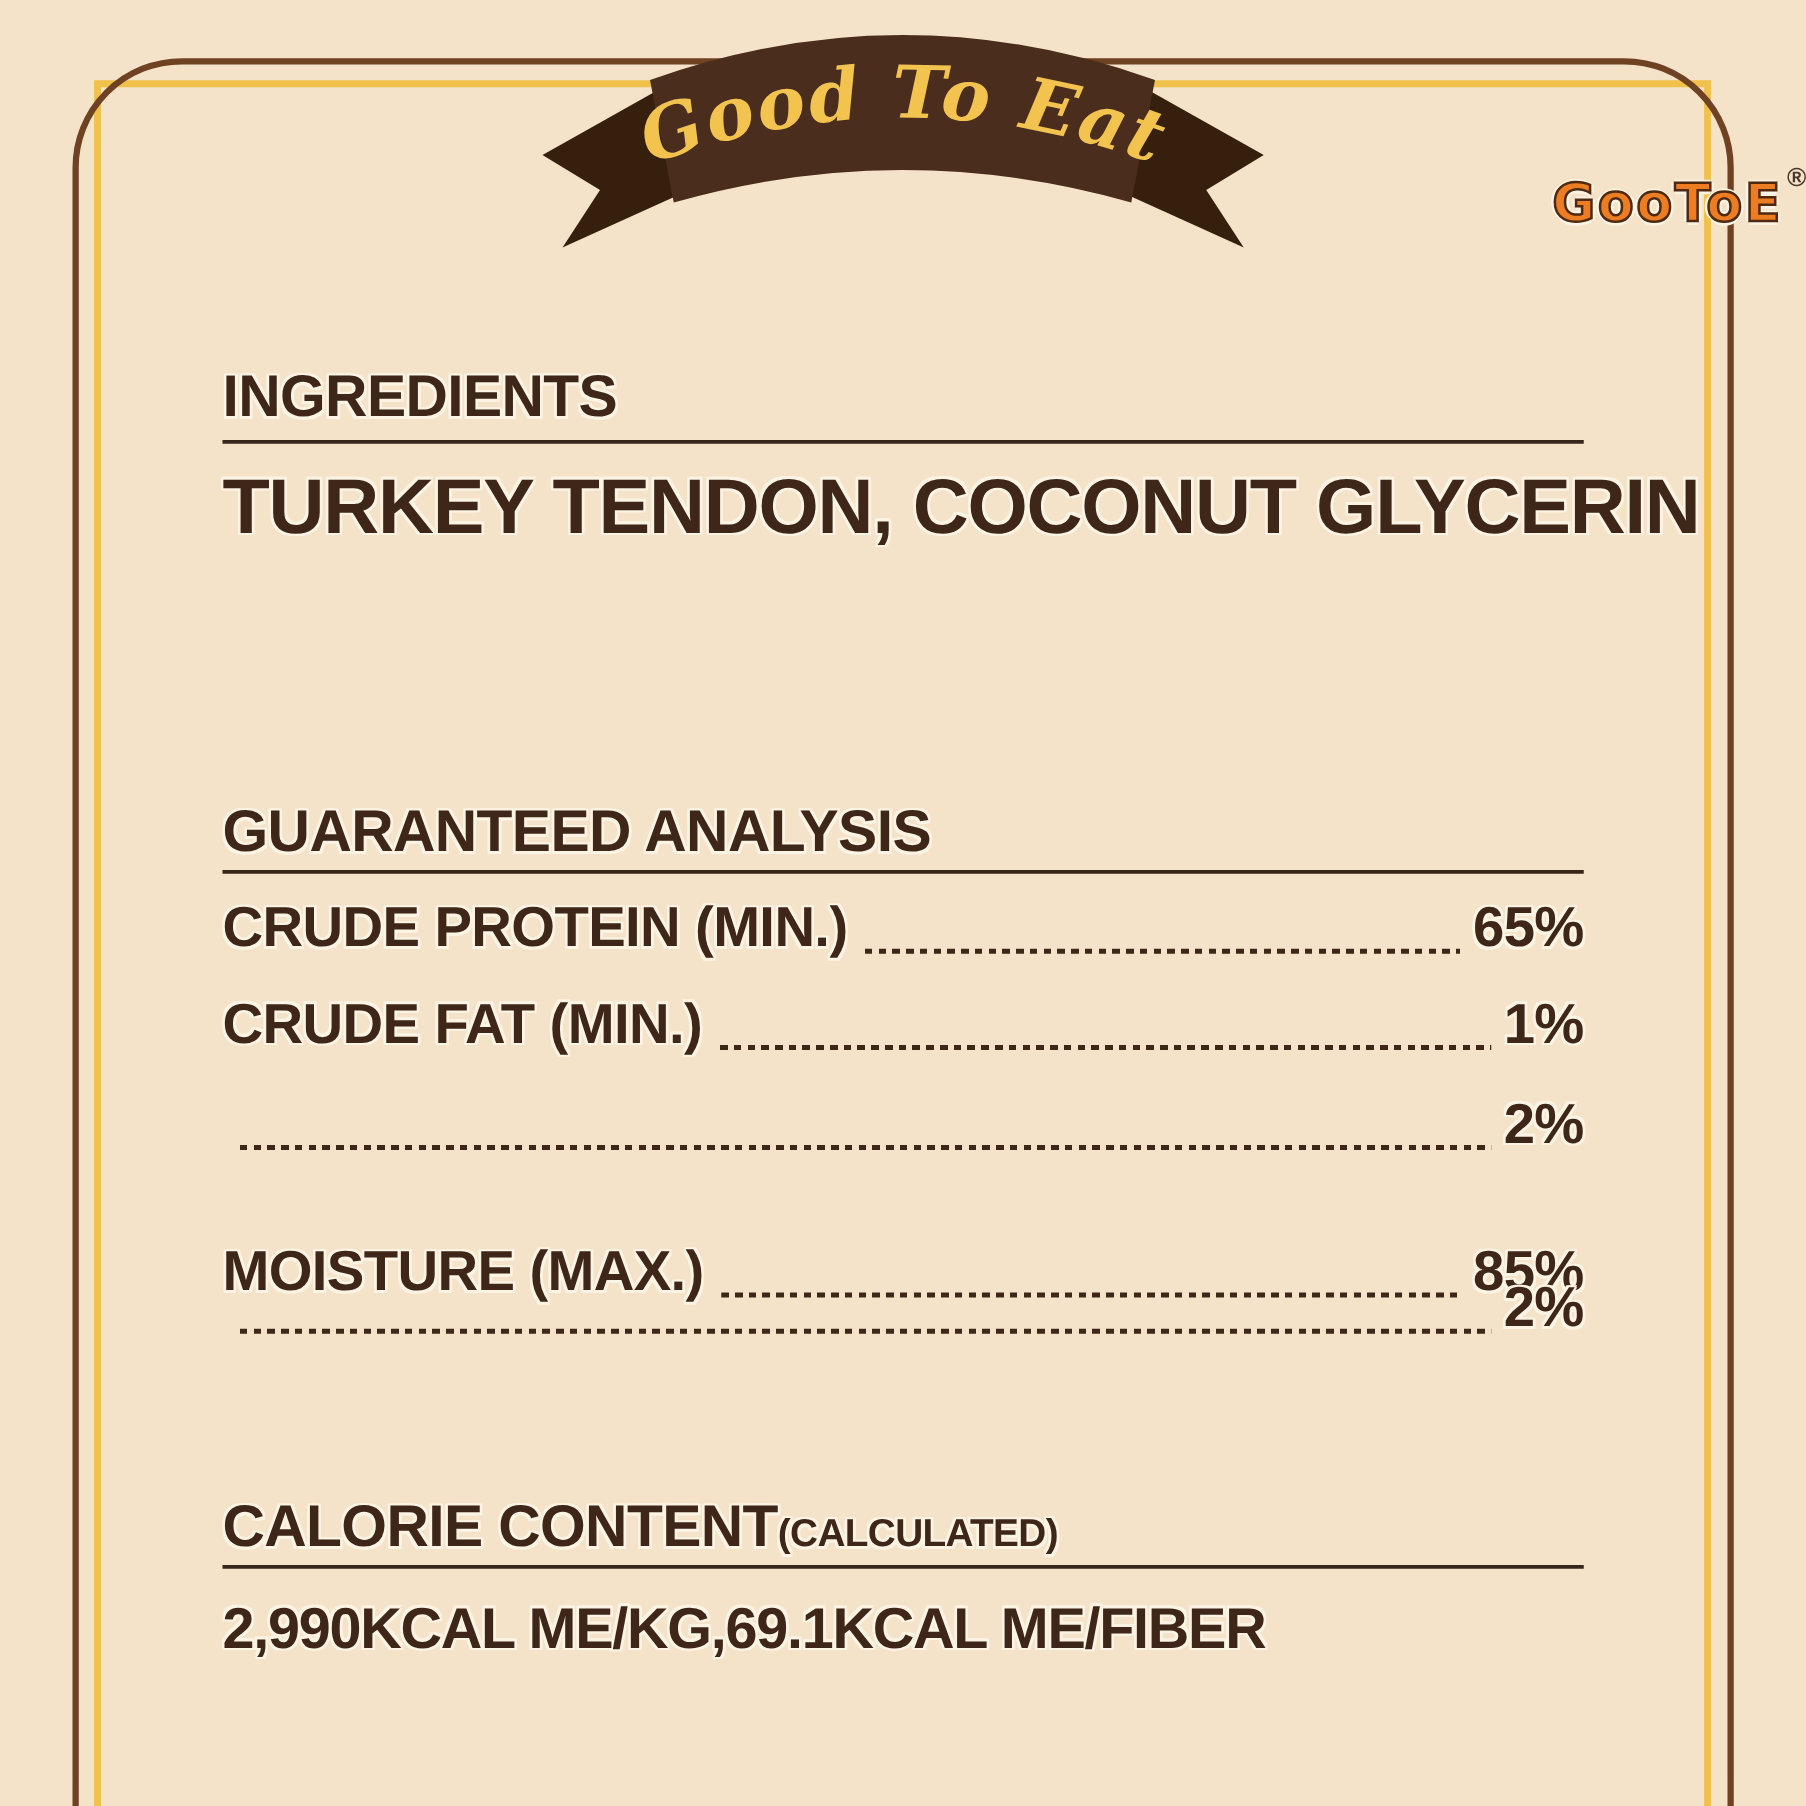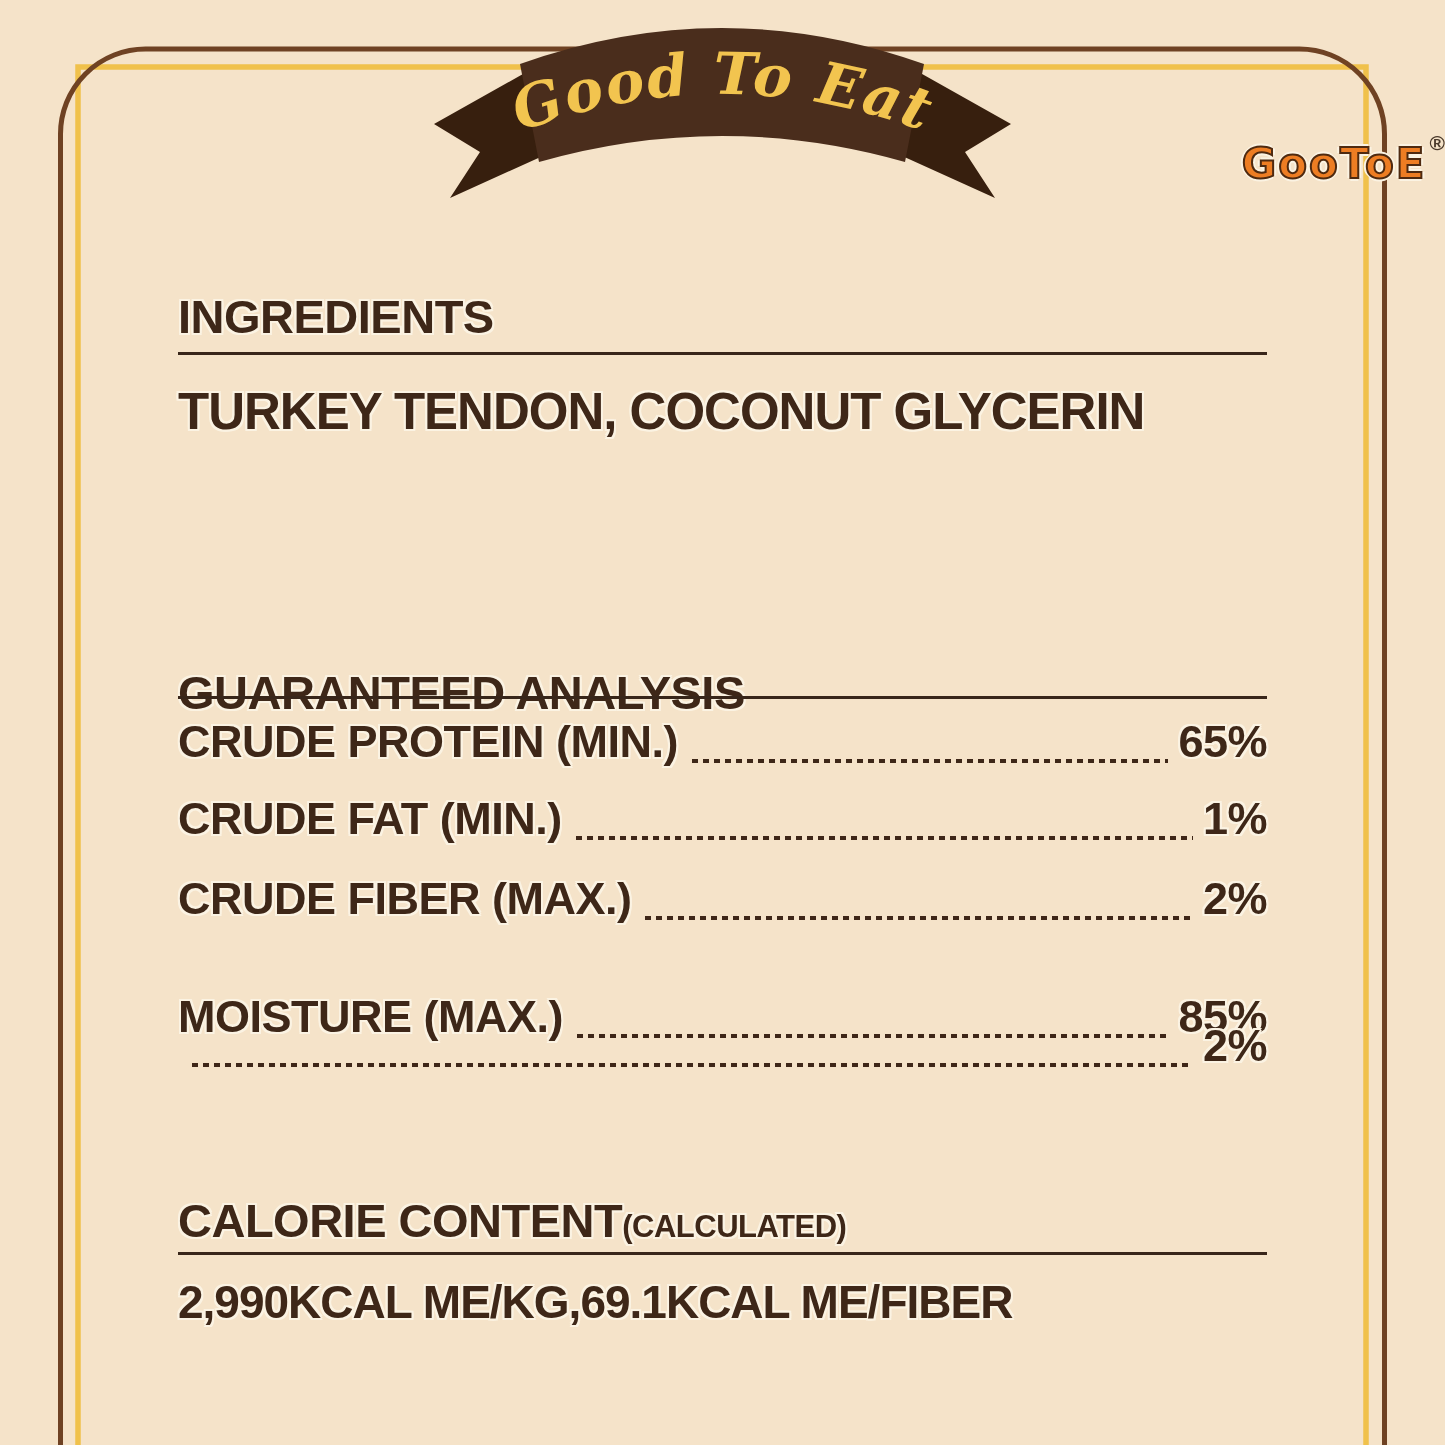--- a/index.html
+++ b/index.html
@@ -84,22 +84,22 @@
     border-top:3px solid var(--rule);
   }
   .bodyline{
     font-weight:bold;
     line-height:1.1;
     letter-spacing:-1px;
     white-space:nowrap;
   }
   #ingredients-heading{top:290px;left:0}
   #ingredients-rule{top:352px}
-  #ingredients-text{top:384px;left:0;font-size:51px}
-  #ga-heading{top:666px;left:0}
+  #ingredients-text{top:372px;left:0;font-size:62px}
+  #ga-heading{top:638px;left:0}
   #ga-rule{top:696px}
   .ga-row{
     left:0;right:0;
     display:flex;
     align-items:flex-start;
   }
   .ga-label,.ga-value{
     font-weight:bold;
     font-size:45px;
     line-height:1;
@@ -157,21 +157,20 @@
     <span class="ga-label halo">CRUDE PROTEIN (MIN.)</span>
     <span class="ga-leader"></span>
     <span class="ga-value halo">65%</span>
   </div>
   <div id="ga-row-1" class="abs ga-row">
     <span class="ga-label halo">CRUDE FAT (MIN.)</span>
     <span class="ga-leader"></span>
     <span class="ga-value halo">1%</span>
   </div>
   <div id="ga-row-2" class="abs ga-row">
-    <span class="ga-label halo">CRUDE FIBER (MAX.)</span>
     <span class="ga-leader"></span>
     <span class="ga-value halo">2%</span>
   </div>
   <div id="ga-row-3" class="abs ga-row">
     <span class="ga-label halo">MOISTURE (MAX.)</span>
     <span class="ga-leader"></span>
     <span class="ga-value halo">85%</span>
   </div>
   <div id="ga-row-4" class="abs ga-row">
     <span class="ga-leader"></span>

